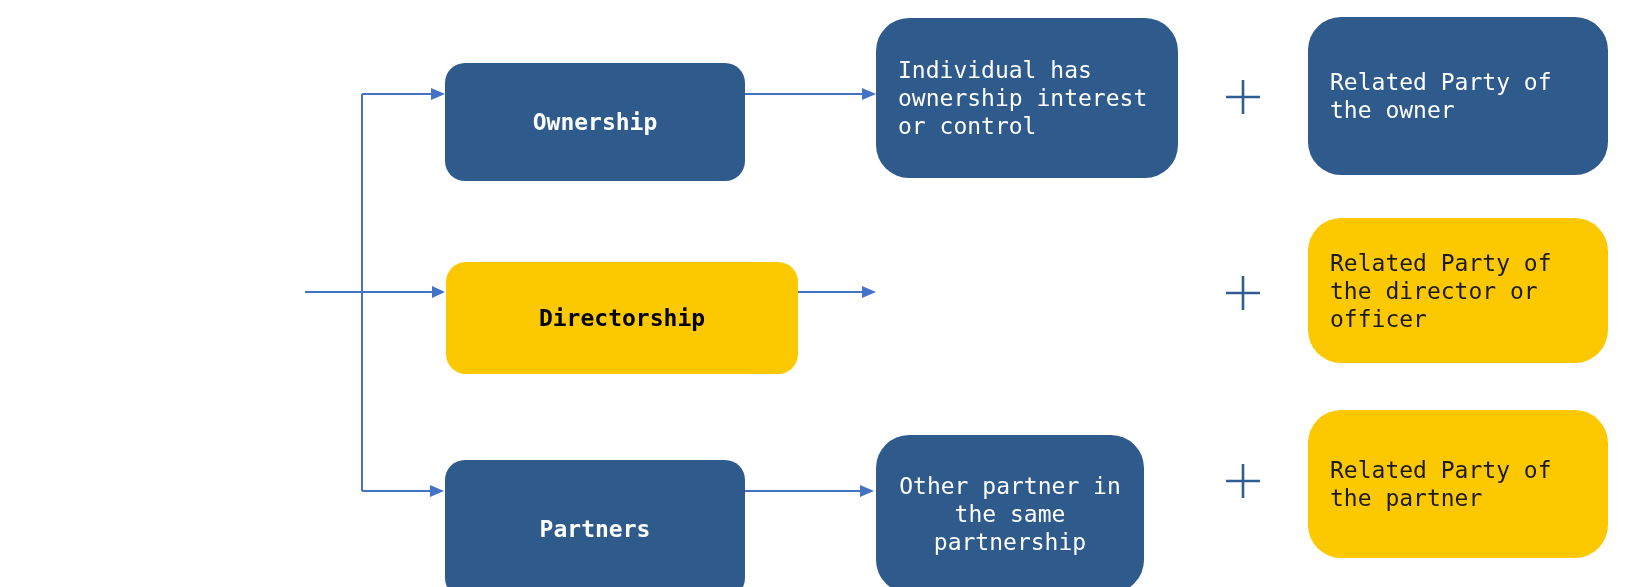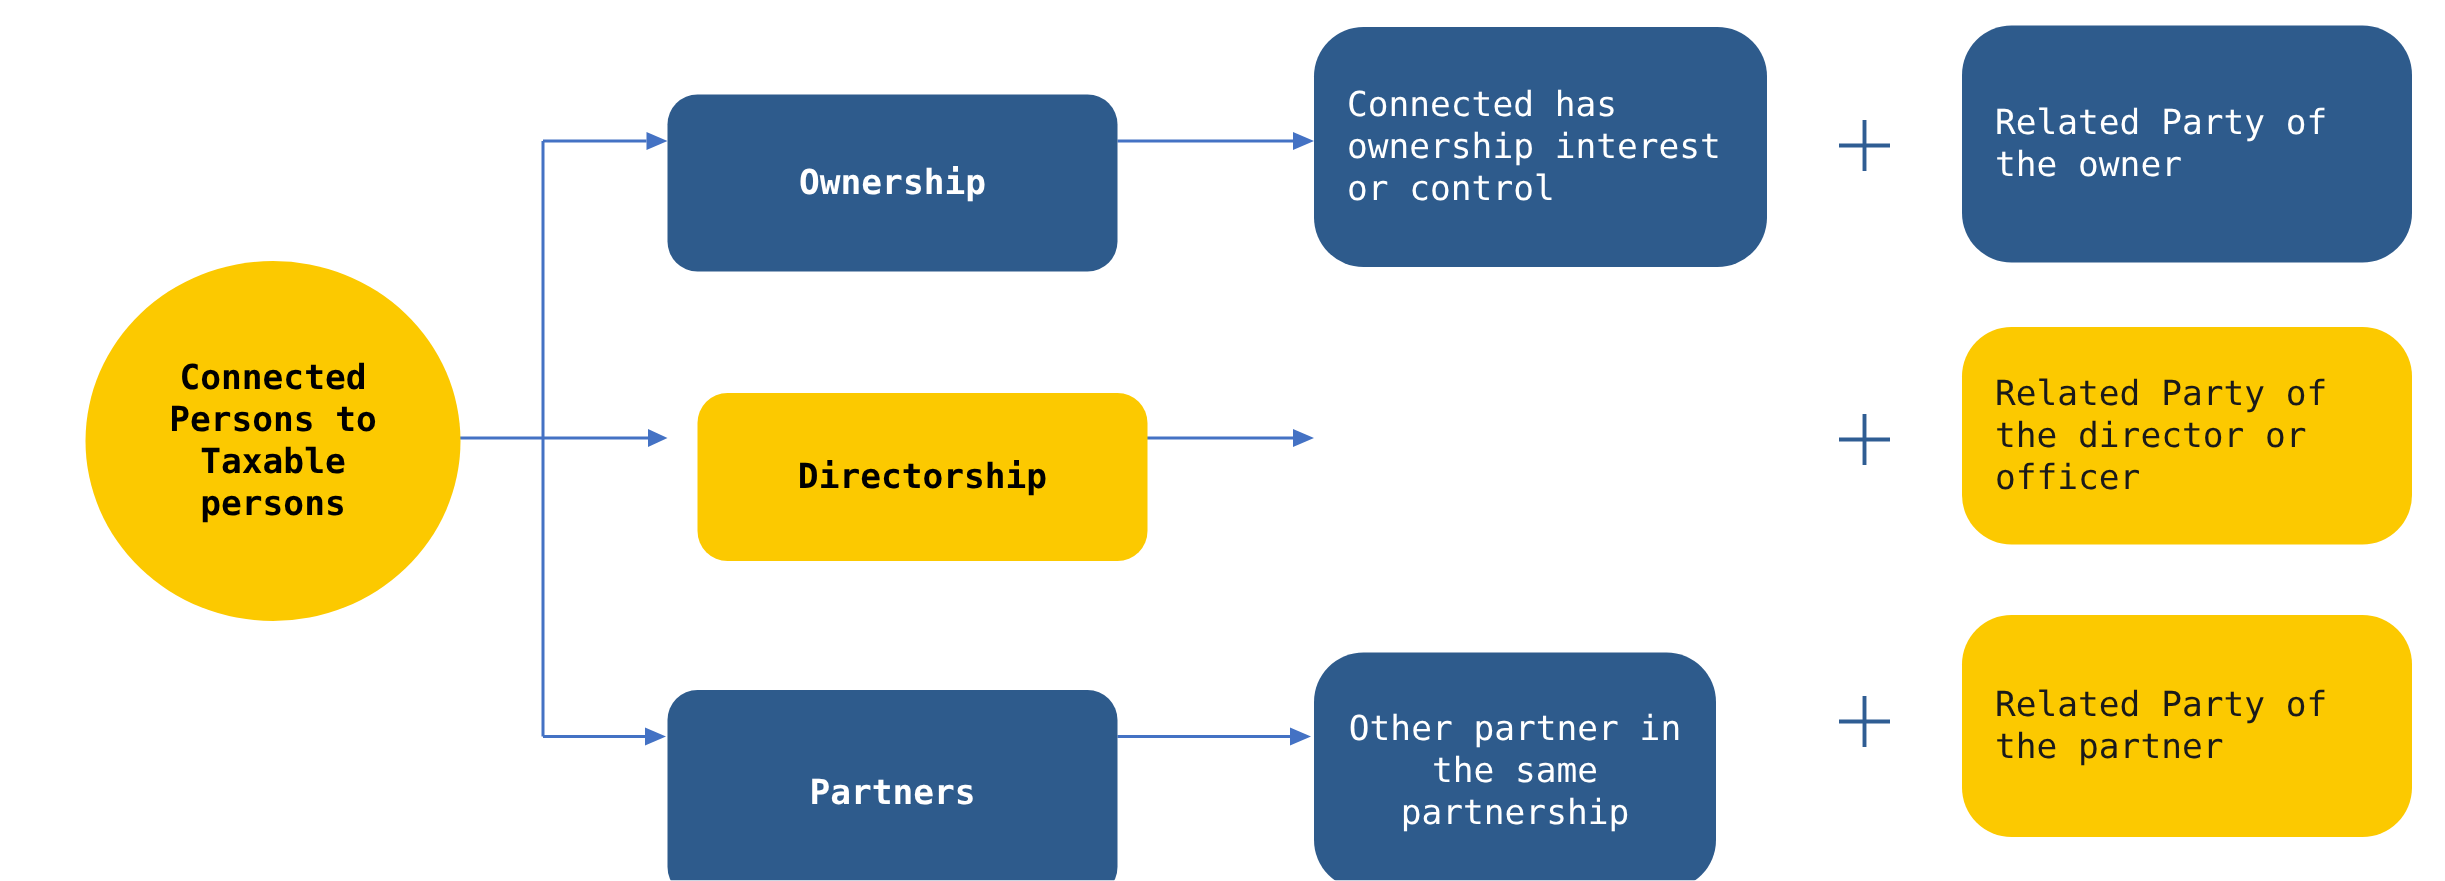--- a/index.html
+++ b/index.html
@@ -48,45 +48,39 @@
     <polygon points="430,485 444,491 430,497"></polygon>
 
     <line x1="745" y1="94" x2="862" y2="94"></line>
     <polygon points="862,88 876,94 862,100"></polygon>
     <line x1="745" y1="292" x2="862" y2="292"></line>
     <polygon points="862,286 876,292 862,298"></polygon>
     <line x1="745" y1="491" x2="860" y2="491"></line>
     <polygon points="860,485 874,491 860,497"></polygon>
   </svg>
 
-  <div class="node circle" style="left:57px;top:174px;width:250px;height:240px;">
-    <span class="txt bold dark" style="color:#000;">Connected
-Persons to
-Taxable
-persons</span>
-  </div>
 
   <div class="node blue r20" style="left:445px;top:35px;width:300px;height:118px;">
     <span class="txt bold light">Ownership</span>
   </div>
   <div class="node blue r32 leftpad" style="left:876px;top:18px;width:302px;height:160px;">
-    <span class="txt light">Connected has
+    <span class="txt light">Individual has
 ownership interest
 or control</span>
   </div>
   <svg class="plus" style="left:1226px;top:80px;" viewBox="0 0 34 34">
     <line x1="17" y1="0" x2="17" y2="34"></line>
     <line x1="0" y1="17" x2="34" y2="17"></line>
   </svg>
   <div class="node blue r32 leftpad" style="left:1308px;top:17px;width:300px;height:158px;">
     <span class="txt light">Related Party of
 the owner</span>
   </div>
 
-  <div class="node yellow r20" style="left:465px;top:234px;width:300px;height:112px;">
+  <div class="node yellow r20" style="left:446px;top:234px;width:352px;height:112px;">
     <span class="txt bold dark" style="color:#000;">Directorship</span>
   </div>
   <svg class="plus" style="left:1226px;top:276px;" viewBox="0 0 34 34">
     <line x1="17" y1="0" x2="17" y2="34"></line>
     <line x1="0" y1="17" x2="34" y2="17"></line>
   </svg>
   <div class="node yellow r32 leftpad" style="left:1308px;top:218px;width:300px;height:145px;">
     <span class="txt dark">Related Party of
 the director or
 officer</span>

